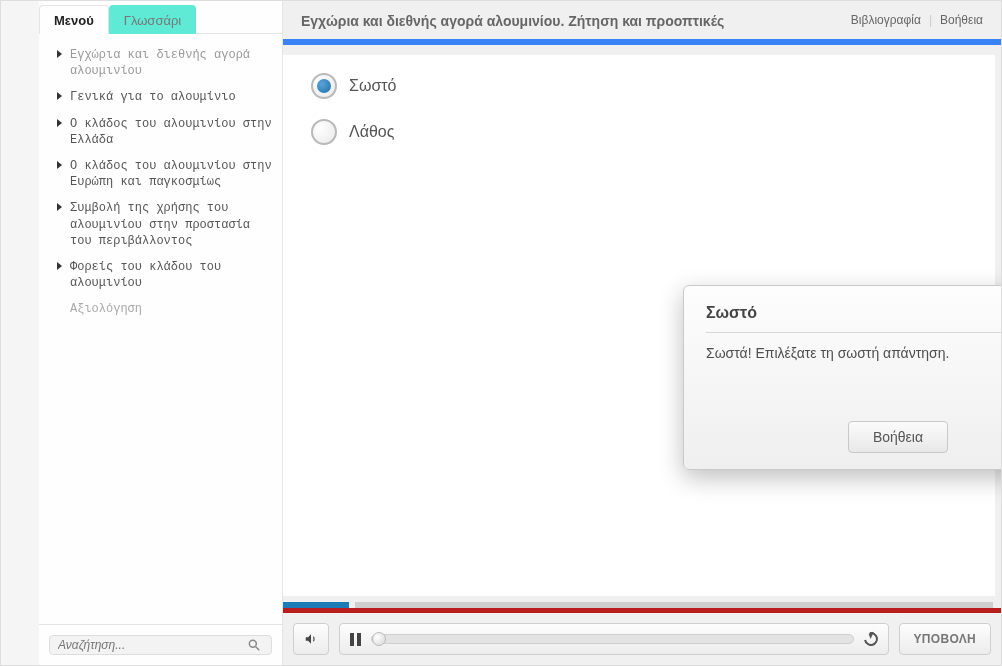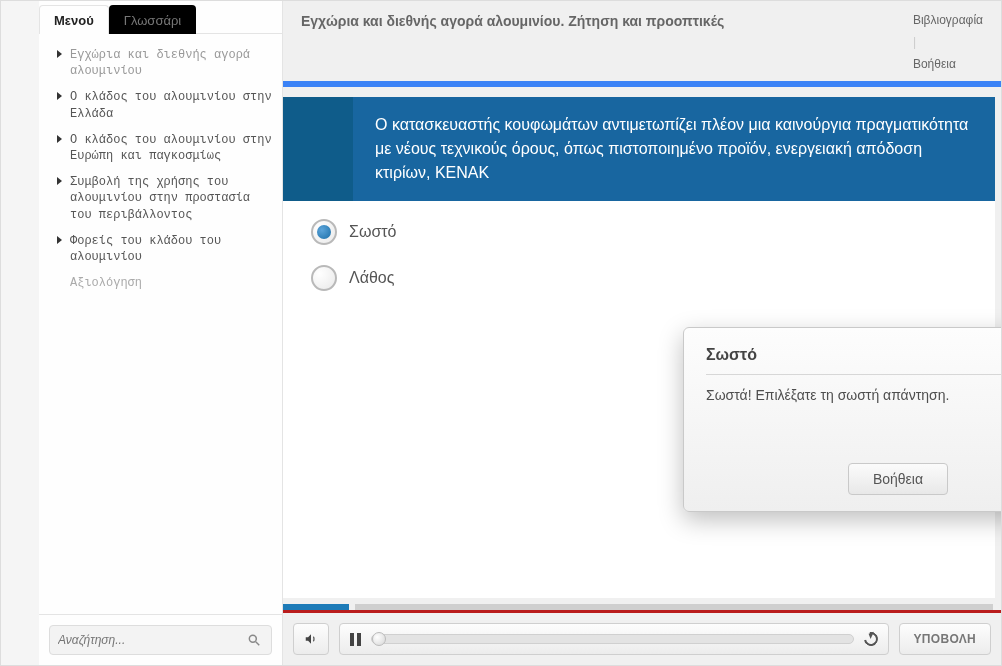--- a/index.html
+++ b/index.html
@@ -30,21 +30,21 @@
       align-items: flex-end;
     }
     .tab {
       padding: 7px 14px 6px;
       color: #777;
       border: 1px solid transparent;
       border-bottom: none;
       cursor: pointer;
       position: relative;
       bottom: -1px;
-      background: #000000;
+      background: #5eead4;
       border-top-left-radius: 4px;
       border-top-right-radius: 4px;
     }
     .tab.active {
       color: #222;
       font-weight: bold;
       background: #fefefe;
       border-color: #e4e4e4;
     }
     .menu-list {
@@ -82,21 +82,21 @@
       display: flex;
     }
     .search-wrap {
       flex: 1;
       display: flex;
       align-items: center;
       background: #f3f3f3;
       border: 1px solid #ddd;
       border-radius: 4px;
       padding: 0 4px 0 8px;
-      height: 30px;
+      height: 20px;
     }
     .search-input {
       flex: 1;
       border: none;
       background: transparent;
       outline: none;
       font-size: 12px;
       color: #666;
       font-style: italic;
     }
@@ -118,21 +118,21 @@
     .header {
       display: flex;
       align-items: flex-start;
       padding: 12px 18px 10px 18px;
       font-size: 14px;
       color: #666;
       border-bottom: 6px solid #3b82f6;
       gap: 40px;
     }
     .header-title { flex: 1; font-weight: bold; }
-    .header-links { display: flex; gap: 8px; font-size: 12px; color: #666; flex-direction: column; }
+    .header-links { display: flex; gap: 8px; font-size: 12px; color: #666; }
     .header-links .sep { color: #ccc; }
     .header-link { cursor: pointer; }
 
     .slide {
       position: relative;
       margin: 10px 6px 0 0;
       flex: 1;
       background: #fff;
       min-height: 0;
     }
@@ -208,21 +208,21 @@
     }
     .progress-seg1 { height: 6px; width: 66px; background: #1d7bb8; }
     .progress-seg2 { height: 6px; flex: 1; background: #cfcfcf; }
 
     
     .controls-row {
       display: flex;
       align-items: center;
       gap: 10px;
       padding: 10px;
-      border-top: 3px solid #b91c1c;
+      border-top: 5px solid #b91c1c;
       background: #f0f0f0;
     }
     .ctrl-btn {
       width: 36px; height: 32px;
       background: linear-gradient(180deg,#fdfdfd,#ececec);
       border: 1px solid #cfcfcf;
       border-radius: 4px;
       display: flex; align-items: center; justify-content: center;
       cursor: pointer;
       color: #555;
@@ -298,20 +298,24 @@
         <div class="tab active">Μενού</div>
         <div class="tab">Γλωσσάρι</div>
       </div>
       <div class="menu-list">
         <div class="menu-item active">
           <span class="caret"></span>
           <span>Εγχώρια και διεθνής αγορά αλουμινίου</span>
         </div>
         <div class="menu-item">
           <span class="caret"></span>
+          <span>Γενικά για το αλουμίνιο</span>
+        </div>
+        <div class="menu-item">
+          <span class="caret"></span>
           <span>Ο κλάδος του αλουμινίου στην Ελλάδα</span>
         </div>
         <div class="menu-item">
           <span class="caret"></span>
           <span>Ο κλάδος του αλουμινίου στην Ευρώπη και παγκοσμίως</span>
         </div>
         <div class="menu-item">
           <span class="caret"></span>
           <span>Συμβολή της χρήσης του αλουμινίου στην προστασία του περιβάλλοντος</span>
         </div>
@@ -341,24 +345,20 @@
       <div class="header">
         <div class="header-title">Εγχώρια και διεθνής αγορά αλουμινίου. Ζήτηση και προοπτικές</div>
         <div class="header-links">
           <span class="header-link">Βιβλιογραφία</span>
           <span class="sep">|</span>
           <span class="header-link">Βοήθεια</span>
         </div>
       </div>
 
       <div class="slide">
-        <div class="prompt-row">
-          <div class="prompt-strip"></div>
-          <div class="prompt-body">Ο κατασκευαστής κουφωμάτων αντιμετωπίζει πλέον μια καινούργια πραγματικότητα με νέους τεχνικούς όρους, όπως πιστοποιημένο προϊόν, ενεργειακή απόδοση κτιρίων, KENAK</div>
-        </div>
         <div class="options">
           <div class="option">
             <div class="radio selected"></div>
             <span>Σωστό</span>
           </div>
           <div class="option">
             <div class="radio"></div>
             <span>Λάθος</span>
           </div>
         </div>

